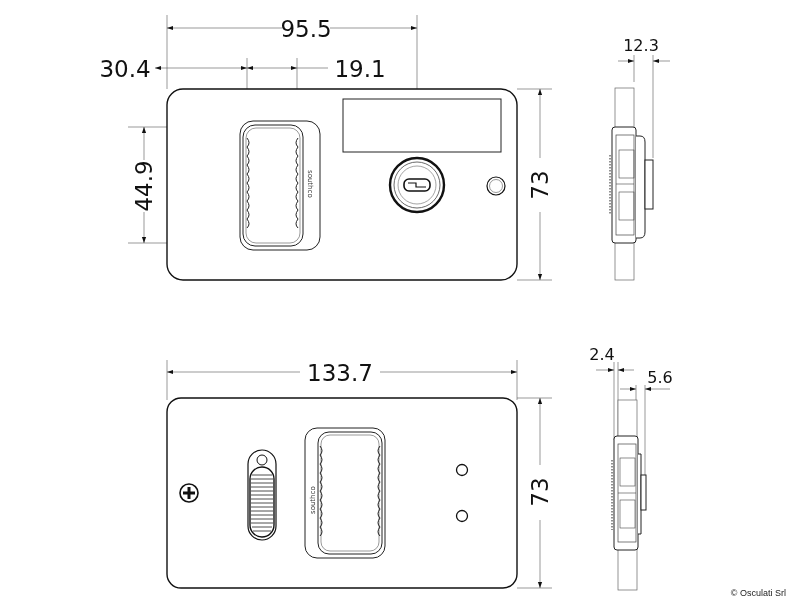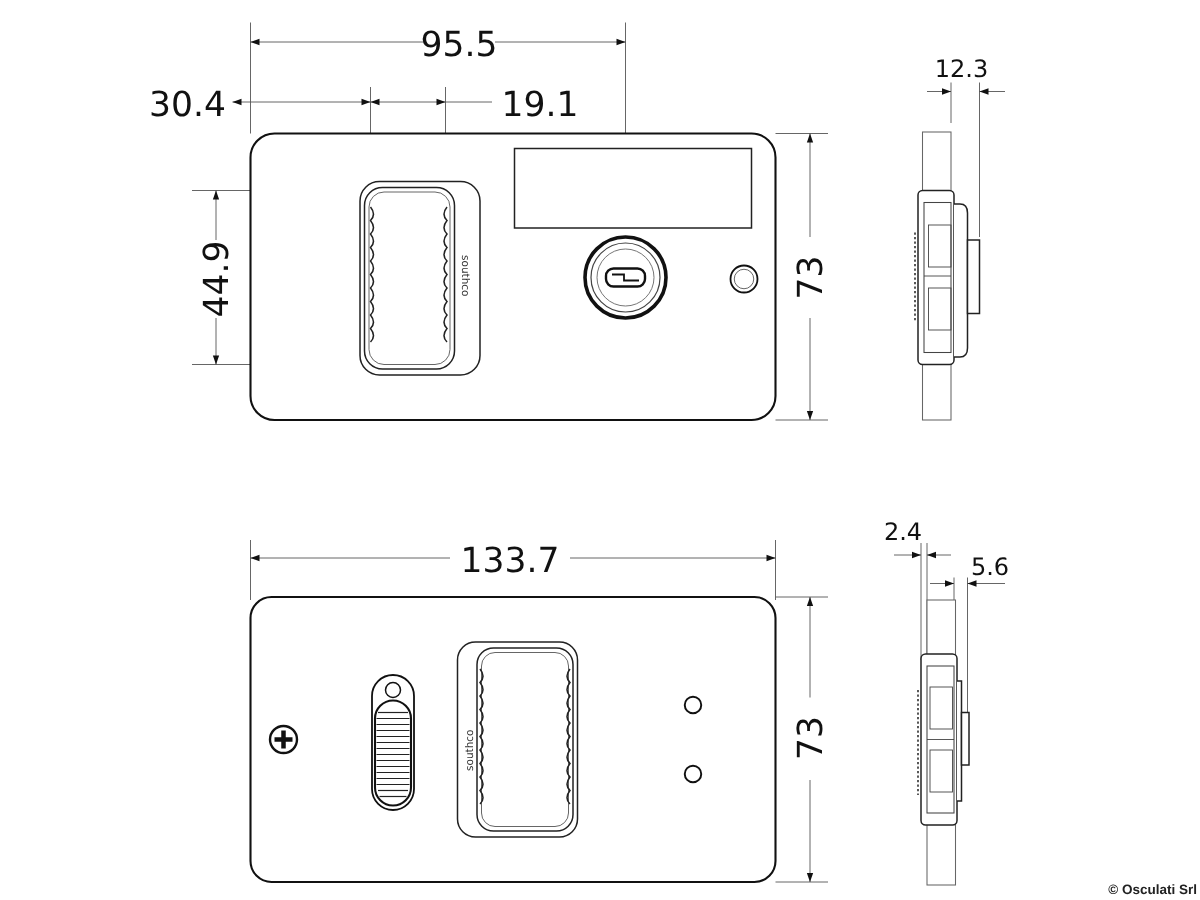--- a/index.html
+++ b/index.html
@@ -1,21 +1,21 @@
 <!DOCTYPE html>
 <html><head>
 <meta charset="utf-8">
 <style>
   html, body { margin: 0; padding: 0; background: #ffffff; }
   body { width: 800px; height: 600px; position: relative; overflow: hidden; font-family: "DejaVu Sans", sans-serif; }
   svg { position: absolute; left: 0; top: 0; }
   .dim-text { font-family: "DejaVu Sans", sans-serif; font-size: 23px; fill: #111; }
   .dim-text-sm { font-family: "DejaVu Sans", sans-serif; font-size: 16px; fill: #111; }
   .brand { font-family: "DejaVu Sans", sans-serif; font-size: 7px; fill: #333; }
-  .copyright { position: absolute; right: 2px; bottom: 2px; font-family: "Liberation Sans", sans-serif; font-size: 9px; color: #222; font-weight: bold; }
+  .copyright { position: absolute; right: 14px; bottom: 2px; font-family: "Liberation Sans", sans-serif; font-size: 9px; color: #222; }
   .thin { stroke: #555; stroke-width: 0.6; fill: none; }
   .outline { stroke: #111; stroke-width: 1.4; fill: #fff; }
   .mid { stroke: #222; stroke-width: 1; fill: none; }
 </style>
 </head>
 <body>
 
 <svg width="800" height="600" viewBox="0 0 800 600">
   <defs>
     <marker id="arr" viewBox="0 0 10 10" refX="10" refY="5" markerWidth="10" markerHeight="6" orient="auto-start-reverse" markerUnits="userSpaceOnUse">

